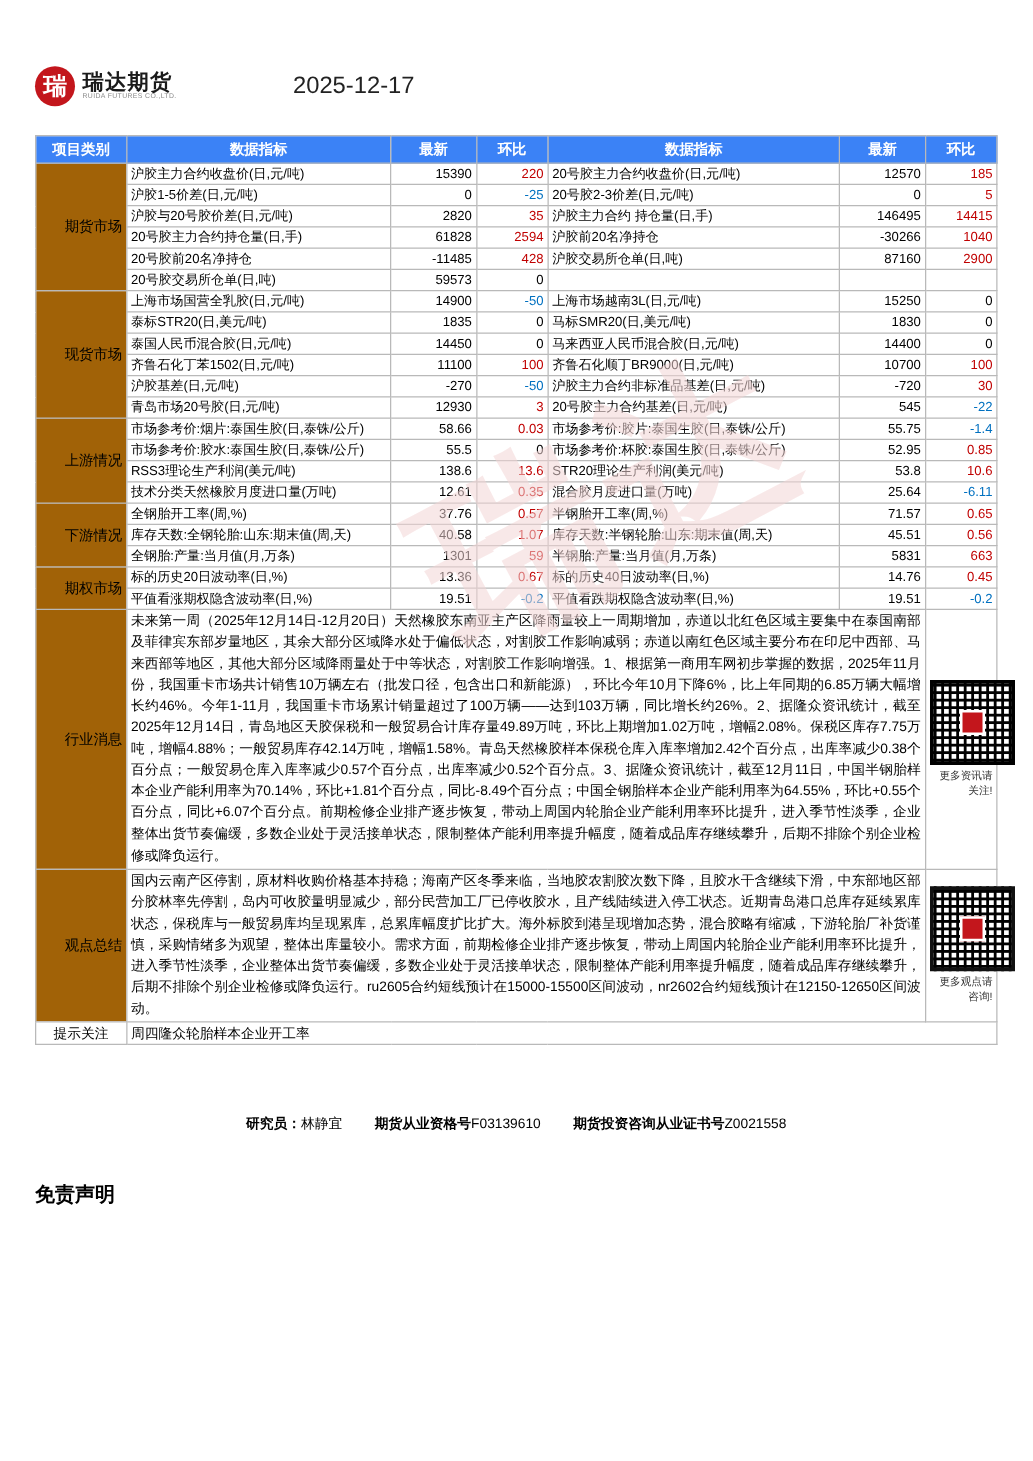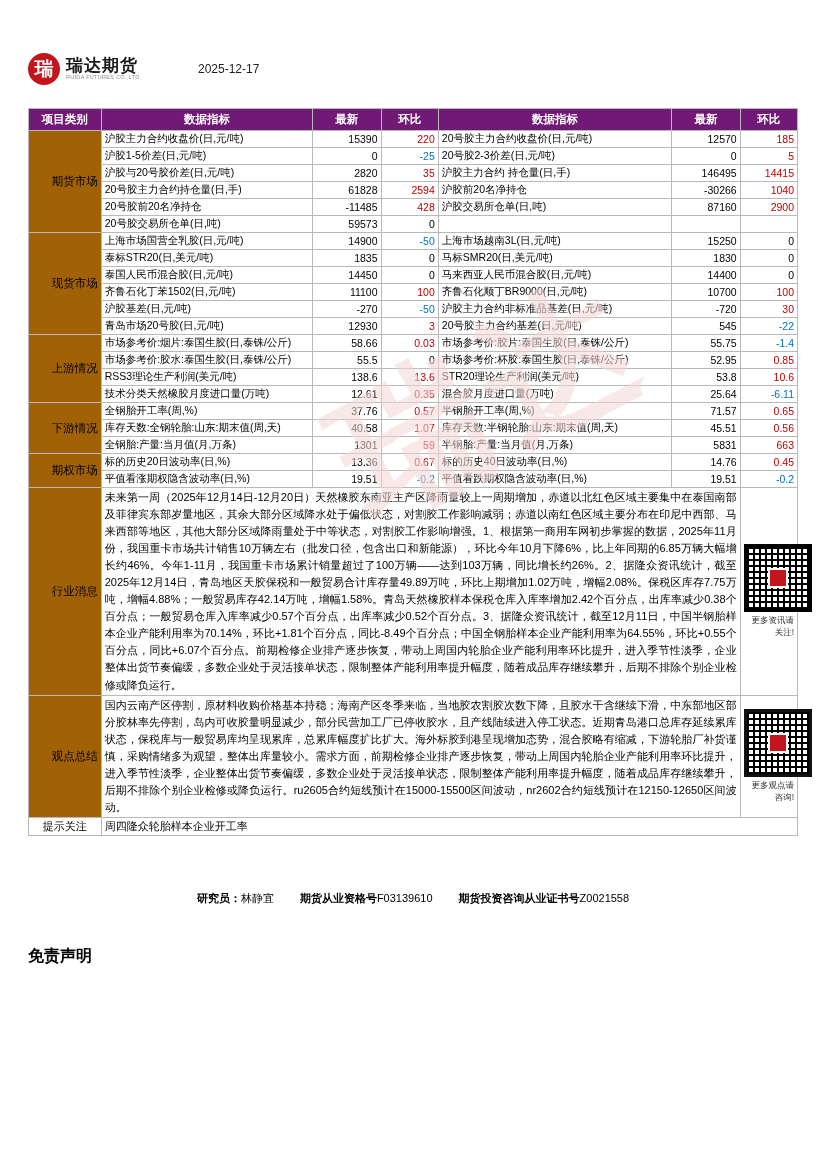--- a/index.html
+++ b/index.html
@@ -16,27 +16,27 @@
   .logo-mark{
     width:32px;height:32px;border-radius:50%;
     background:#c3161c;color:#fff;font-size:19px;font-weight:bold;
     display:flex;align-items:center;justify-content:center;margin-right:6px;
     font-family:"DejaVu Sans",sans-serif;
   }
   .logo-txt{line-height:1.05;}
   .logo-cn{font-size:17px;font-weight:bold;color:#1a1a1a;letter-spacing:1px;}
   .logo-en{font-size:5.5px;color:#8a8a8a;letter-spacing:.3px;}
   .doc-title{flex:1;text-align:center;font-size:27px;font-weight:bold;letter-spacing:2px;}
-  .doc-date{width:170px;text-align:left;font-size:12px;color:#222;}
+  .doc-date{width:170px;text-align:center;font-size:19px;color:#222;}
 
   
   table.main{width:100%;border-collapse:collapse;table-layout:fixed;font-size:10.5px;}
   table.main td,table.main th{border:1px solid #b9b9b9;padding:1px 3px;vertical-align:middle;}
   thead th{
-    background:#701a75;color:#fff;font-weight:bold;font-size:11.5px;
+    background:#3b82f6;color:#fff;font-weight:bold;font-size:11.5px;
     height:19px;text-align:center;border:1px solid #1f4e9c;
   }
   .cat{
     text-align:right;font-size:11.5px;background:#a16207;width:66px;
   }
   .lbl{font-size:10.5px;text-align:left;}
   .num{text-align:right;padding-right:6px;font-size:10.5px;}
   .chg{text-align:right;padding-right:6px;font-size:10.5px;}
   .up{color:#c00000;}
   .down{color:#0070c0;}

